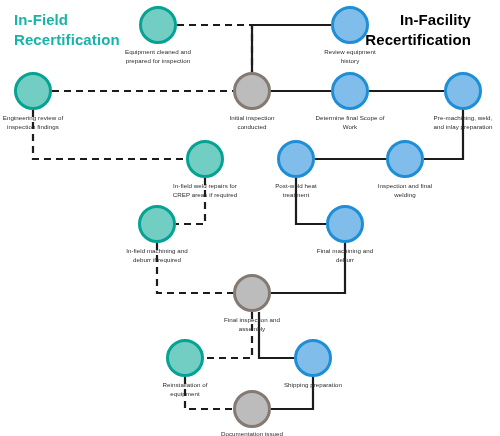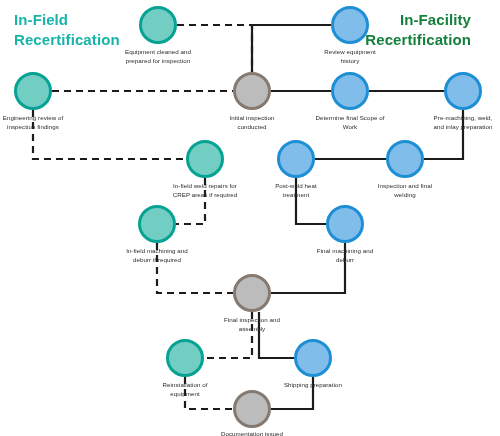--- a/index.html
+++ b/index.html
@@ -13,21 +13,21 @@
   #wires{position:absolute;left:0;top:0;width:500px;height:436px;}
   .title{
     position:absolute;
     font-size:15px;
     font-weight:bold;
     line-height:1.35;
     letter-spacing:.1px;
     white-space:pre-line;
   }
   #title-infield{left:14px;top:10px;color:#18b4a8;text-align:left;}
-  #title-infacility{right:10px;top:10px;color:#15803d;text-align:right;}
+  #title-infacility{right:10px;top:10px;color:#000000;text-align:right;}
   .node{
     position:absolute;
     transform:translate(-50%,-50%);
     border-radius:50%;
     box-sizing:border-box;
   }
   .node.teal{background:#72cec2;border:3px solid #06a293;}
   .node.blue{background:#81bdea;border:3px solid #1e8fd5;}
   .node.gray{background:#bcbcbc;border:3px solid #857a72;}
   .nlabel{

